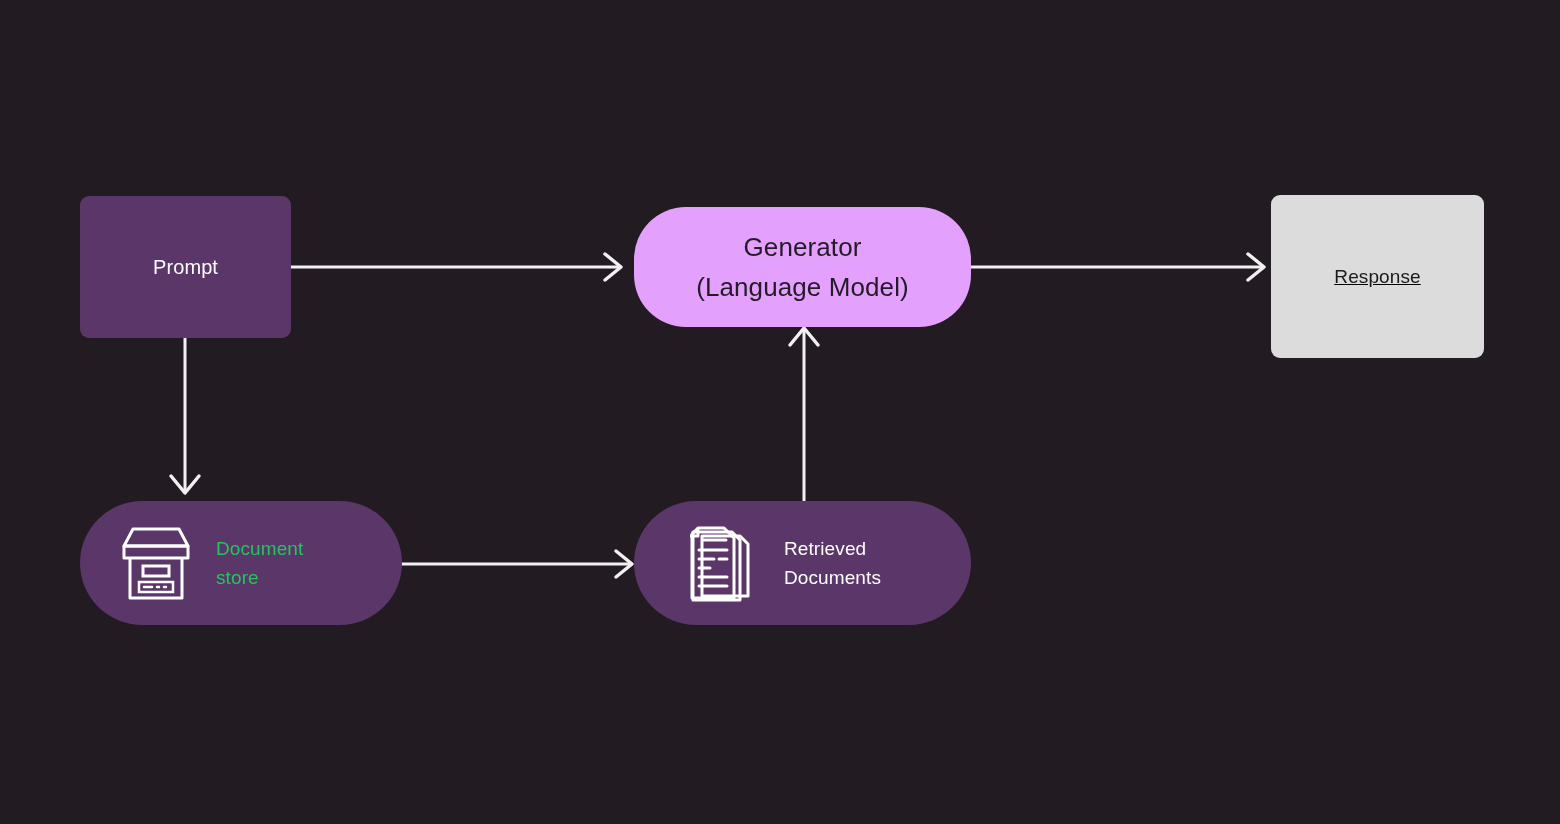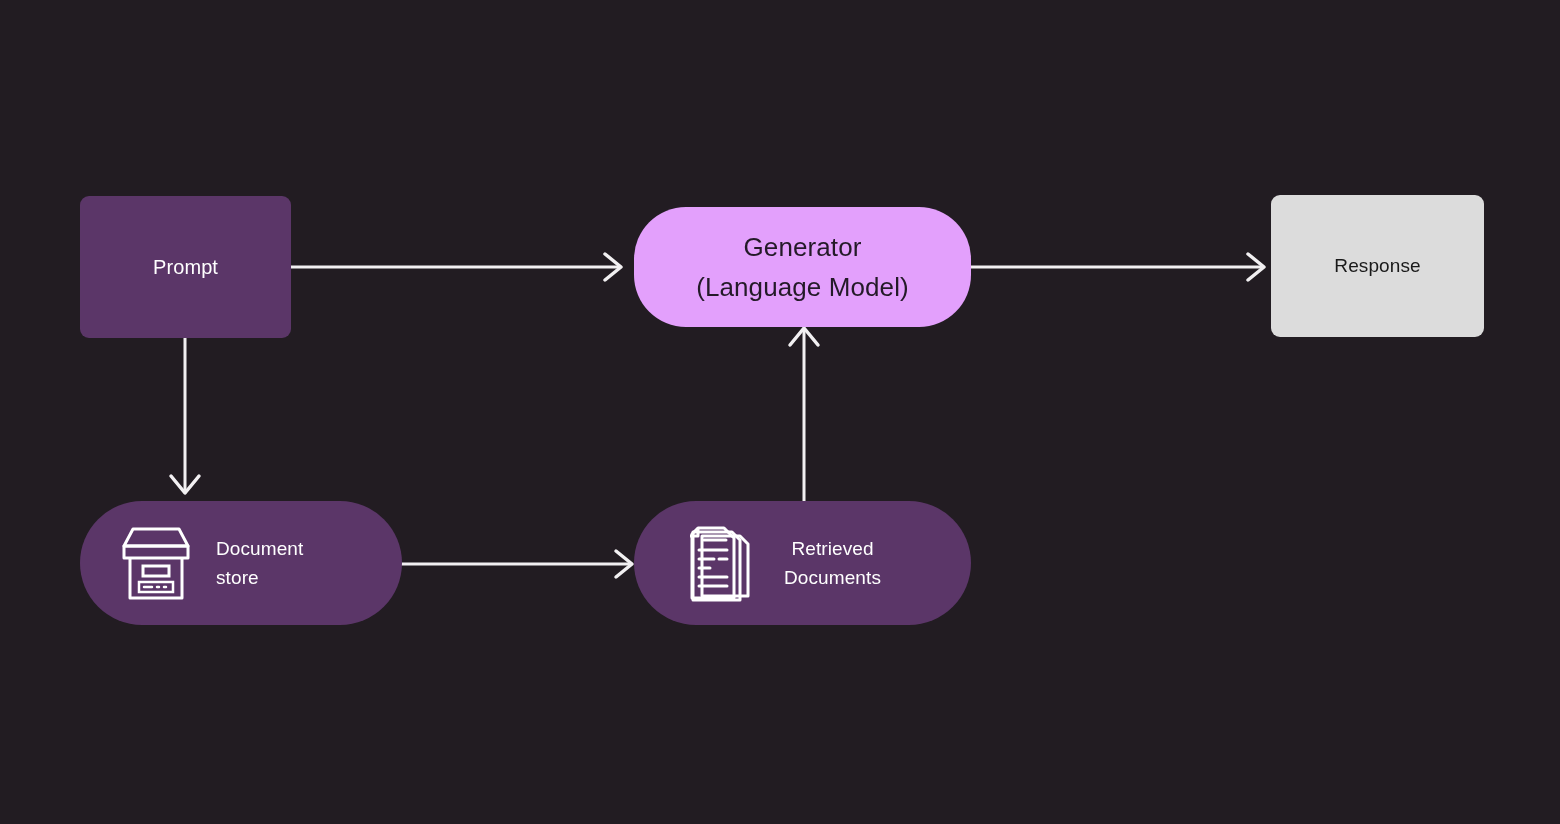--- a/index.html
+++ b/index.html
@@ -59,61 +59,62 @@
   #node-generator .node-label {
     color: #241a28;
     font-size: 26px;
   }
 
   
   #node-response {
     left: 1271px;
     top: 195px;
     width: 213px;
-    height: 142px;
+    height: 163px;
     background: #dcdcdc;
     border-radius: 9px;
+    text-decoration: underline;
   }
   #node-response .node-label {
     color: #1a1a1a;
     font-size: 19px;
   }
 
   
   #node-document-store {
     left: 80px;
     top: 501px;
     width: 322px;
     height: 124px;
     background: #5b3668;
     border-radius: 62px;
     justify-content: flex-start;
     padding-left: 40px;
     gap: 24px;
   }
   #node-document-store .node-label {
-    color: #ffffff;
+    color: #22c55e;
     text-align: left;
   }
 
   
   #node-retrieved-documents {
     left: 634px;
     top: 501px;
     width: 337px;
     height: 124px;
     background: #5b3668;
     border-radius: 62px;
     justify-content: flex-start;
     padding-left: 46px;
     gap: 26px;
   }
   #node-retrieved-documents .node-label {
     color: #ffffff;
-    text-align: center;
+    text-align: left;
   }
 
   .node-icon {
     flex: 0 0 auto;
     display: block;
   }
 
   
   .connector {
     position: absolute;

